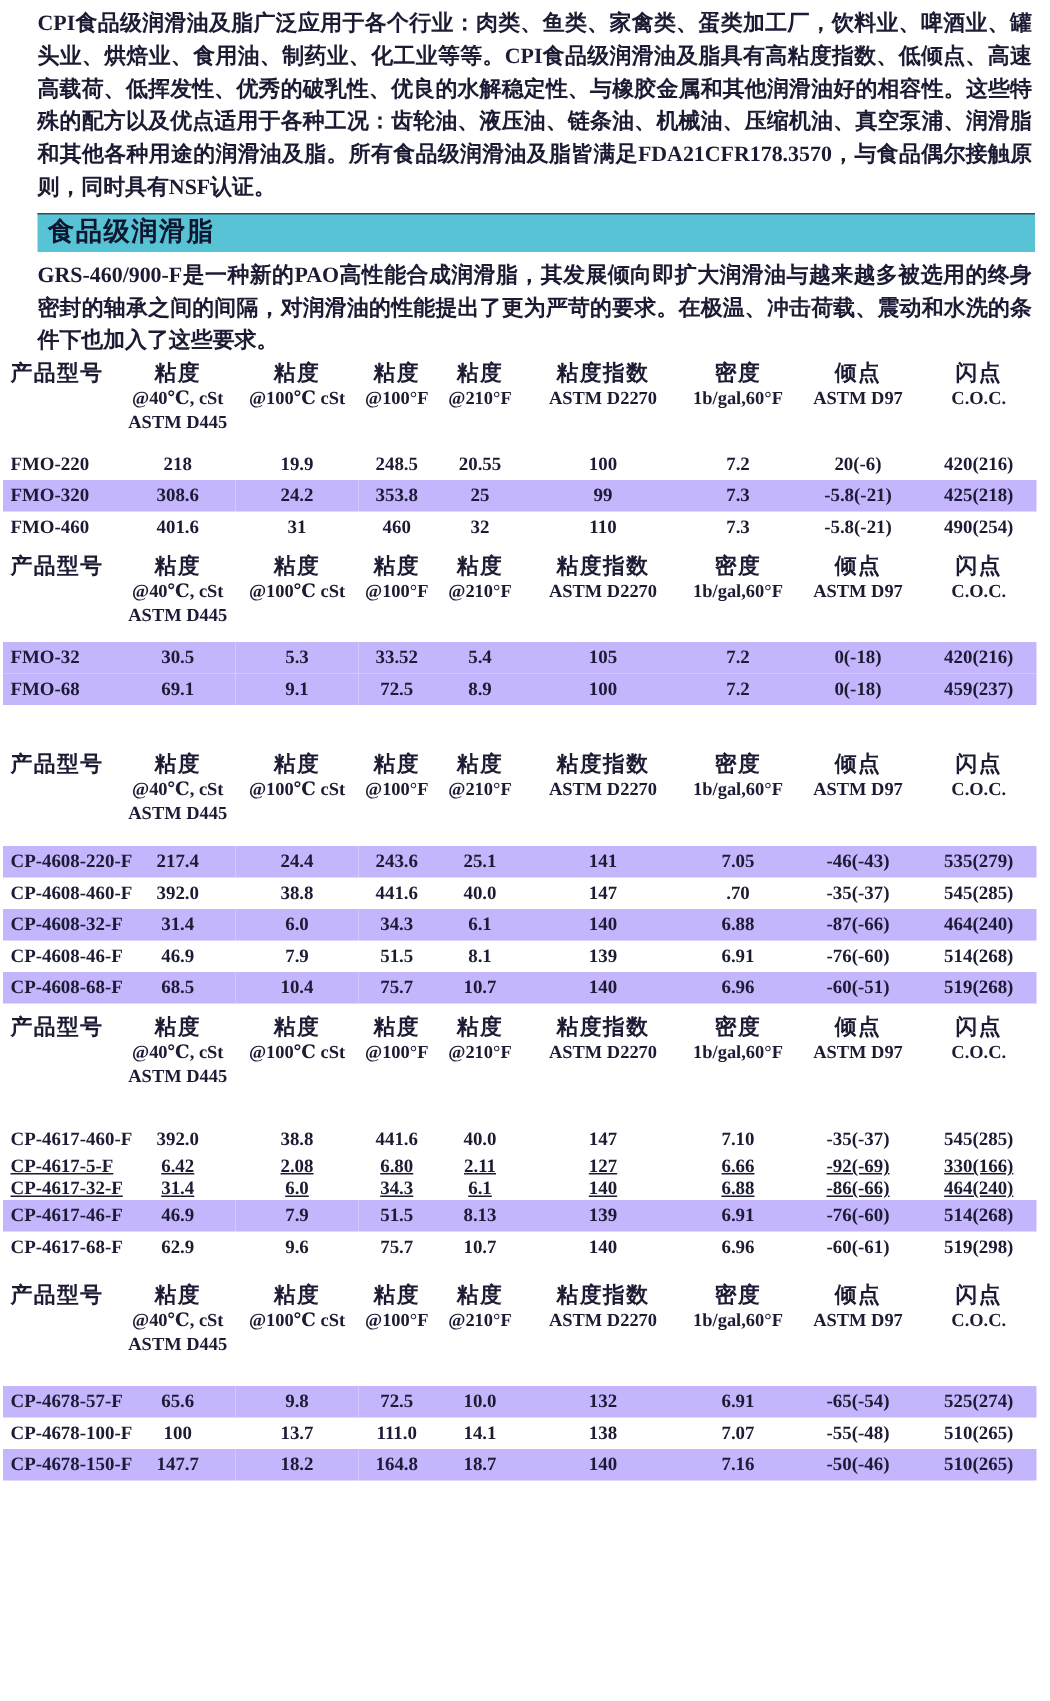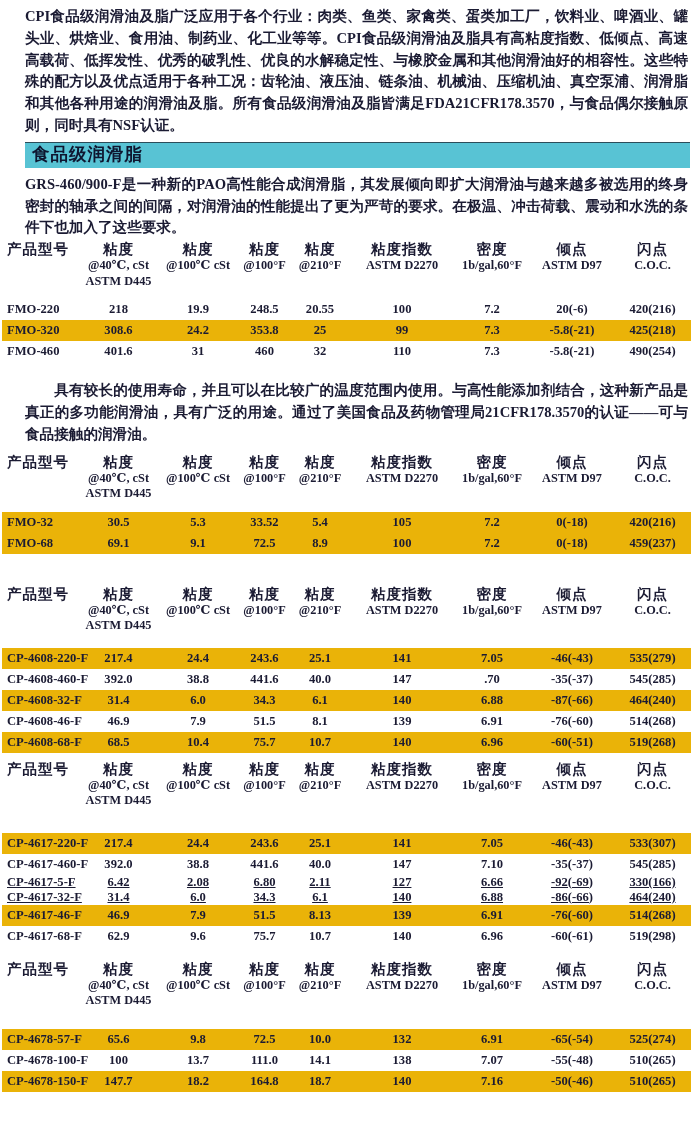--- a/index.html
+++ b/index.html
@@ -45,21 +45,21 @@
     text-align: center;
     white-space: nowrap;
     overflow: visible;
     font-weight: bold;
   }
   .datatable th { vertical-align: top; }
   .datatable th .h1 { font-size: 14.5px; line-height: 17px; letter-spacing: 1px; }
   .datatable th .h2 { font-size: 12.3px; line-height: 15.5px; letter-spacing: 0; }
   .datatable th.col-product, .datatable td.col-product { text-align: left; padding-left: 5px; }
   .datatable tbody td { font-size: 12.6px; height: 21px; vertical-align: middle; }
-  .datatable tbody tr.hl { background: #eab308; font-family: Liberation Serif, serif; }
+  .datatable tbody tr.hl { background: #c4b5fd; font-family: Liberation Serif, serif; }
   .datatable tbody tr.tight td { height: 15px; text-decoration: underline; }
 
   .t1 { margin-top: 2px; }
   .t2 { margin-top: 8px; }
   .t3 { margin-top: 32px; }
   .t4 { margin-top: 8px; }
   .t5 { margin-top: 14px; }
   .gap-sm thead th { padding-bottom: 10px; }
   .gap-md thead th { padding-bottom: 14px; }
   .gap-lg thead th { padding-bottom: 24px; }
@@ -161,21 +161,20 @@
           <td>460</td>
           <td>32</td>
           <td>110</td>
           <td>7.3</td>
           <td>-5.8(-21)</td>
           <td>490(254)</td>
         </tr>
       </tbody>
     </table>
 
-  <p class="para indent p3">具有较长的使用寿命，并且可以在比较广的温度范围内使用。与高性能添加剂结合，这种新产品是真正的多功能润滑油，具有广泛的用途。通过了美国食品及药物管理局21CFR178.3570的认证——可与食品接触的润滑油。</p>
 
   <table class="datatable t2 gap-sm">
       <colgroup>
         <col style="width: 78px;">
         <col style="width: 77px;">
         <col style="width: 82px;">
         <col style="width: 51px;">
         <col style="width: 60px;">
         <col style="width: 104px;">
         <col style="width: 76px;">
@@ -405,31 +404,20 @@
             <div class="h1">倾点</div>
             <div class="h2">ASTM D97</div>
           </th>
           <th>
             <div class="h1">闪点</div>
             <div class="h2">C.O.C.</div>
           </th>
         </tr>
       </thead>
       <tbody>
-        <tr class="hl">
-          <td class="col-product">CP-4617-220-F</td>
-          <td>217.4</td>
-          <td>24.4</td>
-          <td>243.6</td>
-          <td>25.1</td>
-          <td>141</td>
-          <td>7.05</td>
-          <td>-46(-43)</td>
-          <td>533(307)</td>
-        </tr>
         <tr>
           <td class="col-product">CP-4617-460-F</td>
           <td>392.0</td>
           <td>38.8</td>
           <td>441.6</td>
           <td>40.0</td>
           <td>147</td>
           <td>7.10</td>
           <td>-35(-37)</td>
           <td>545(285)</td>

